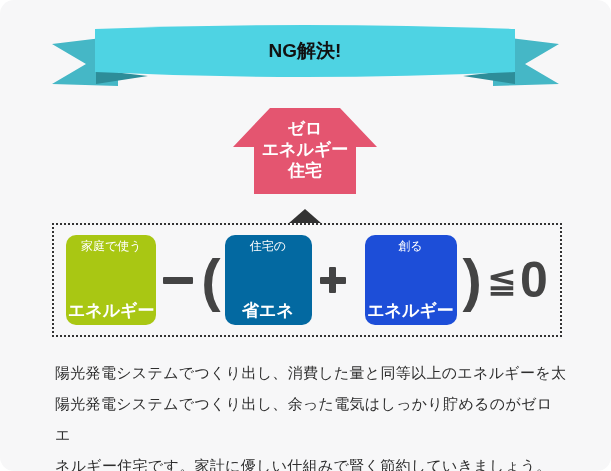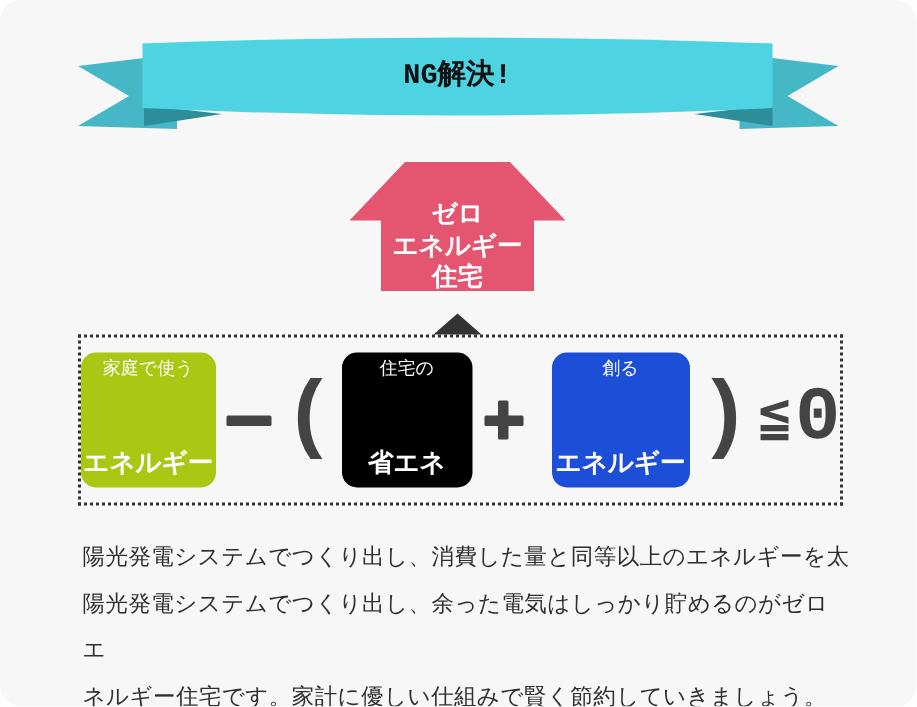--- a/index.html
+++ b/index.html
@@ -1,33 +1,33 @@
 <!DOCTYPE html>
 <html><head>
 <meta charset="utf-8">
 <style>
   html,body{margin:0;padding:0;background:#ffffff;}
   body{font-family:"Liberation Sans","DejaVu Sans",sans-serif;}
   .canvas{
     position:relative;width:611px;height:471px;background:#f7f7f8;
-    border-radius:14px;overflow:hidden;font-family:Liberation Mono, monospace;
+    border-radius:14px;overflow:hidden;
   }
   
   .ribbon-svg{position:absolute;left:0;top:0;width:611px;height:110px;display:block;}
   .ribbon-text{
     position:absolute;left:95px;top:27px;width:420px;height:50px;
     display:flex;justify-content:center;align-items:baseline;
     padding-top:14px;box-sizing:border-box;color:#111;
   }
   .ribbon-text .prefix{font-size:19px;font-weight:bold;line-height:1;}
   .ribbon-text .title{font-size:24px;font-weight:bold;line-height:1;letter-spacing:.5px;}
   
   .house-svg{position:absolute;left:233px;top:108px;width:144px;height:86px;display:block;}
   .house-text{
-    position:absolute;left:233px;top:134px;width:144px;text-align:center;
+    position:absolute;left:233px;top:118px;width:144px;text-align:center;
     color:#fff;font-weight:bold;font-size:17px;line-height:21px;
   }
   .pointer-triangle{
     position:absolute;left:289px;top:209px;width:0;height:0;
     border-left:16px solid transparent;border-right:16px solid transparent;
     border-bottom:14px solid #333;
   }
   
   .equation-box{
     position:absolute;left:52px;top:223px;width:510px;height:114px;
@@ -35,21 +35,21 @@
     display:flex;align-items:center;justify-content:center;
   }
   .term{
     width:90px;height:90px;border-radius:10px;flex:0 0 auto;
     display:flex;flex-direction:column;align-items:center;justify-content:center;
     color:#fff;text-align:center;gap:46px;
   }
   .term .small{font-size:12px;line-height:16px;}
   .term .big{font-size:17px;font-weight:bold;line-height:22px;}
   .term-home{background:#a9c713;}
-  .term-save{background:#000000;width:87px;}
+  .term-save{background:#0369a1;width:87px;}
   .term-create{background:#1d4ed8;width:92px;}
   .op-minus{width:30px;height:7px;background:#444;border-radius:1px;margin:0 8px 0 7px;flex:0 0 auto;}
   .op-plus{position:relative;width:26px;height:26px;margin:0 19px 0 8px;flex:0 0 auto;}
   .op-plus .h{position:absolute;left:0;top:9.5px;width:26px;height:7px;background:#444;border-radius:1px;}
   .op-plus .v{position:absolute;left:9.5px;top:0;width:7px;height:26px;background:#444;border-radius:1px;}
   .paren{font-size:58px;font-weight:600;color:#444;line-height:1;flex:0 0 auto;}
   .paren-open{margin-right:4px;}
   .paren-close{margin-left:6px;}
   .lte{font-size:36px;font-weight:bold;color:#444;line-height:1;margin-left:5px;flex:0 0 auto;}
   .zero{font-size:50px;font-weight:bold;color:#444;line-height:1;margin-left:3px;flex:0 0 auto;}

